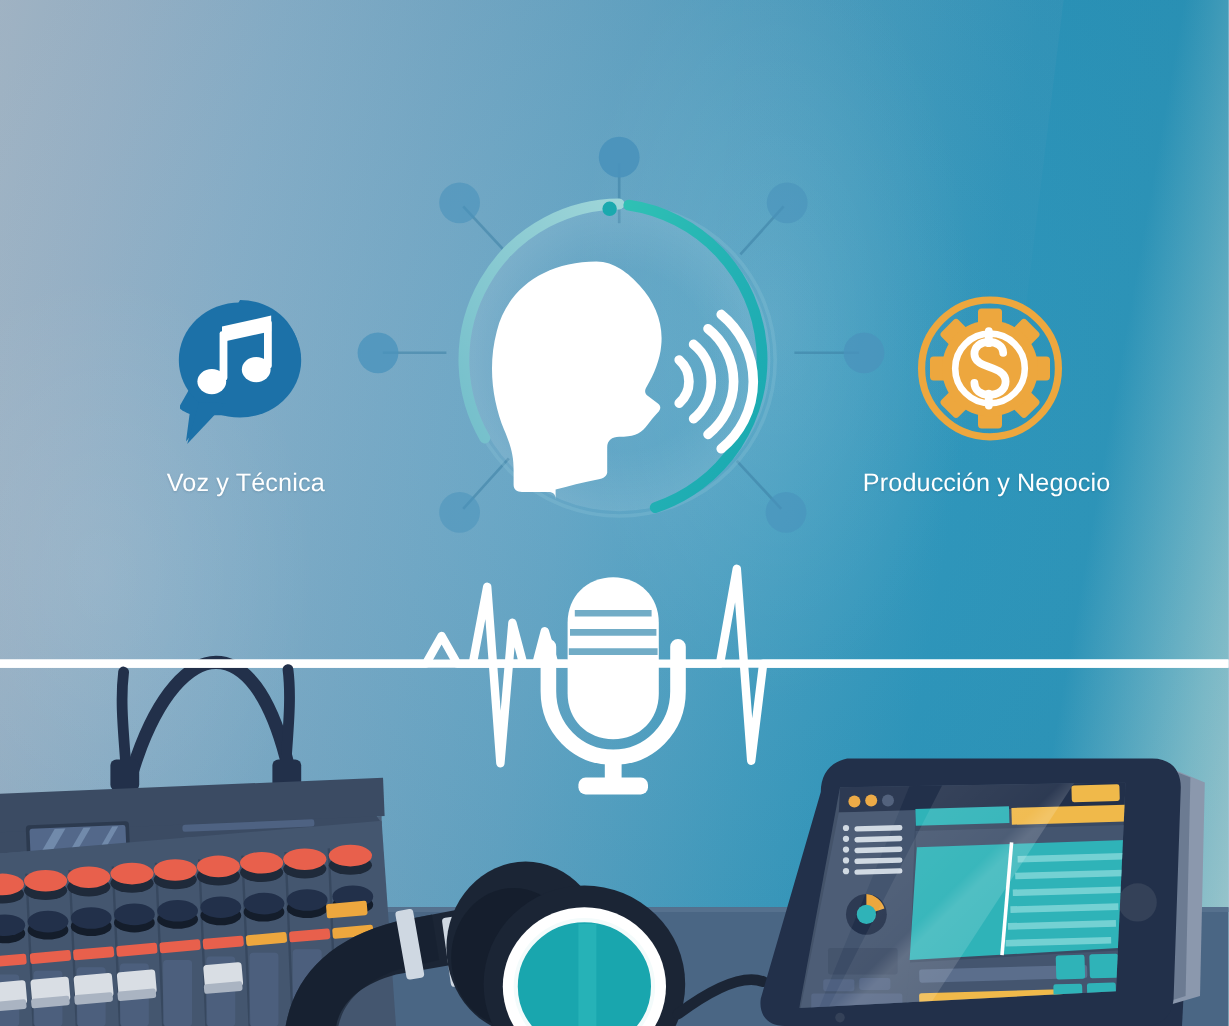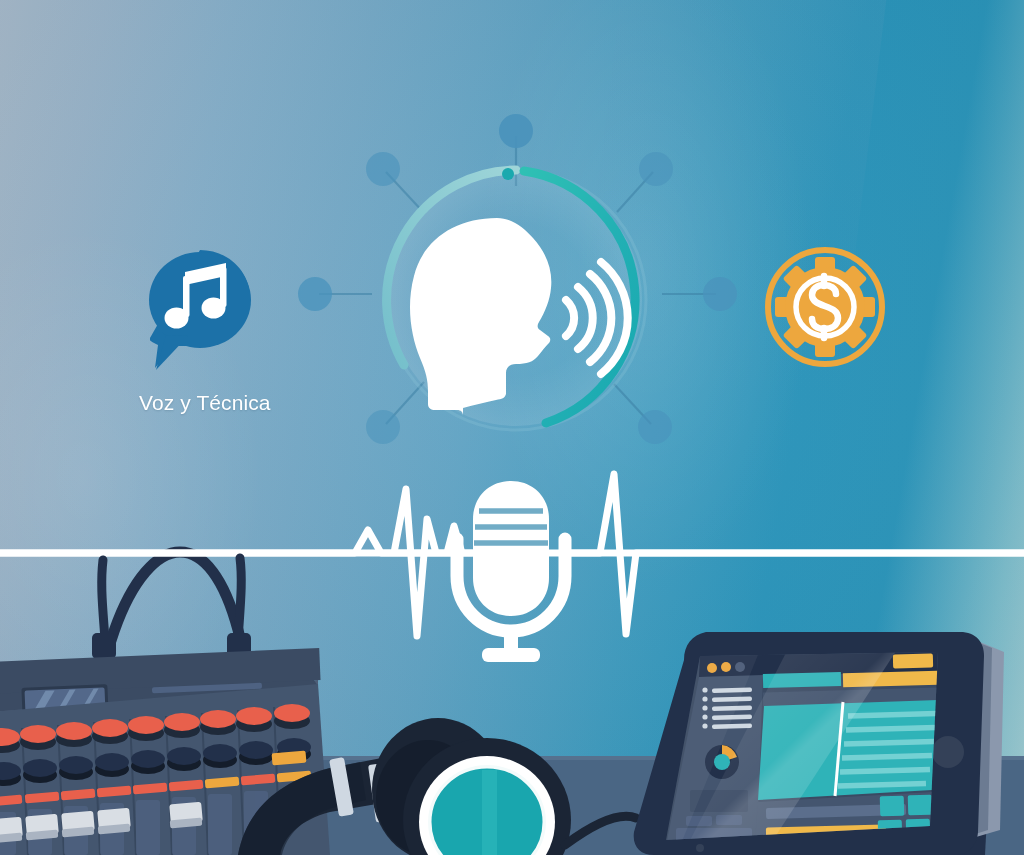--- a/index.html
+++ b/index.html
@@ -204,20 +204,21 @@
       <g fill="none" stroke="#ffffff" stroke-width="6.5" stroke-linecap="round">
         <path d="M 836,294 C 836,288 830,285 824,285 C 817,285 812,289 812,295 C 812,308 838,304 838,318
                  C 838,325 832,329 824,329 C 817,329 812,325 812,319"></path>
         <line x1="824" y1="276" x2="824" y2="286"></line>
         <line x1="824" y1="328" x2="824" y2="338"></line>
       </g>
     </g>
   </svg>
 
   <div class="cap" id="cap-left">Voz y Técnica</div>
+  <div class="cap" id="cap-right">Producción y Negocio</div>
 
   <svg class="layer" viewBox="0 0 1024 855">
     <path d="M 90,855 C 80,660 135,552 180,552 C 228,552 262,660 255,855" fill="none" stroke="#22304a" stroke-width="11" stroke-linecap="round"></path>
   </svg>
 
   <svg class="layer" viewBox="0 0 1024 855">
 
     <path d="M 0,553 L 1024,553" stroke="#ffffff" stroke-width="7" fill="none"></path>
 
     <path d="M 0,553 L 333,553 L 355,553 L 368,530 L 381,553 L 394,553 L 406,489 L 417,636 L 427,519 L 436,553

